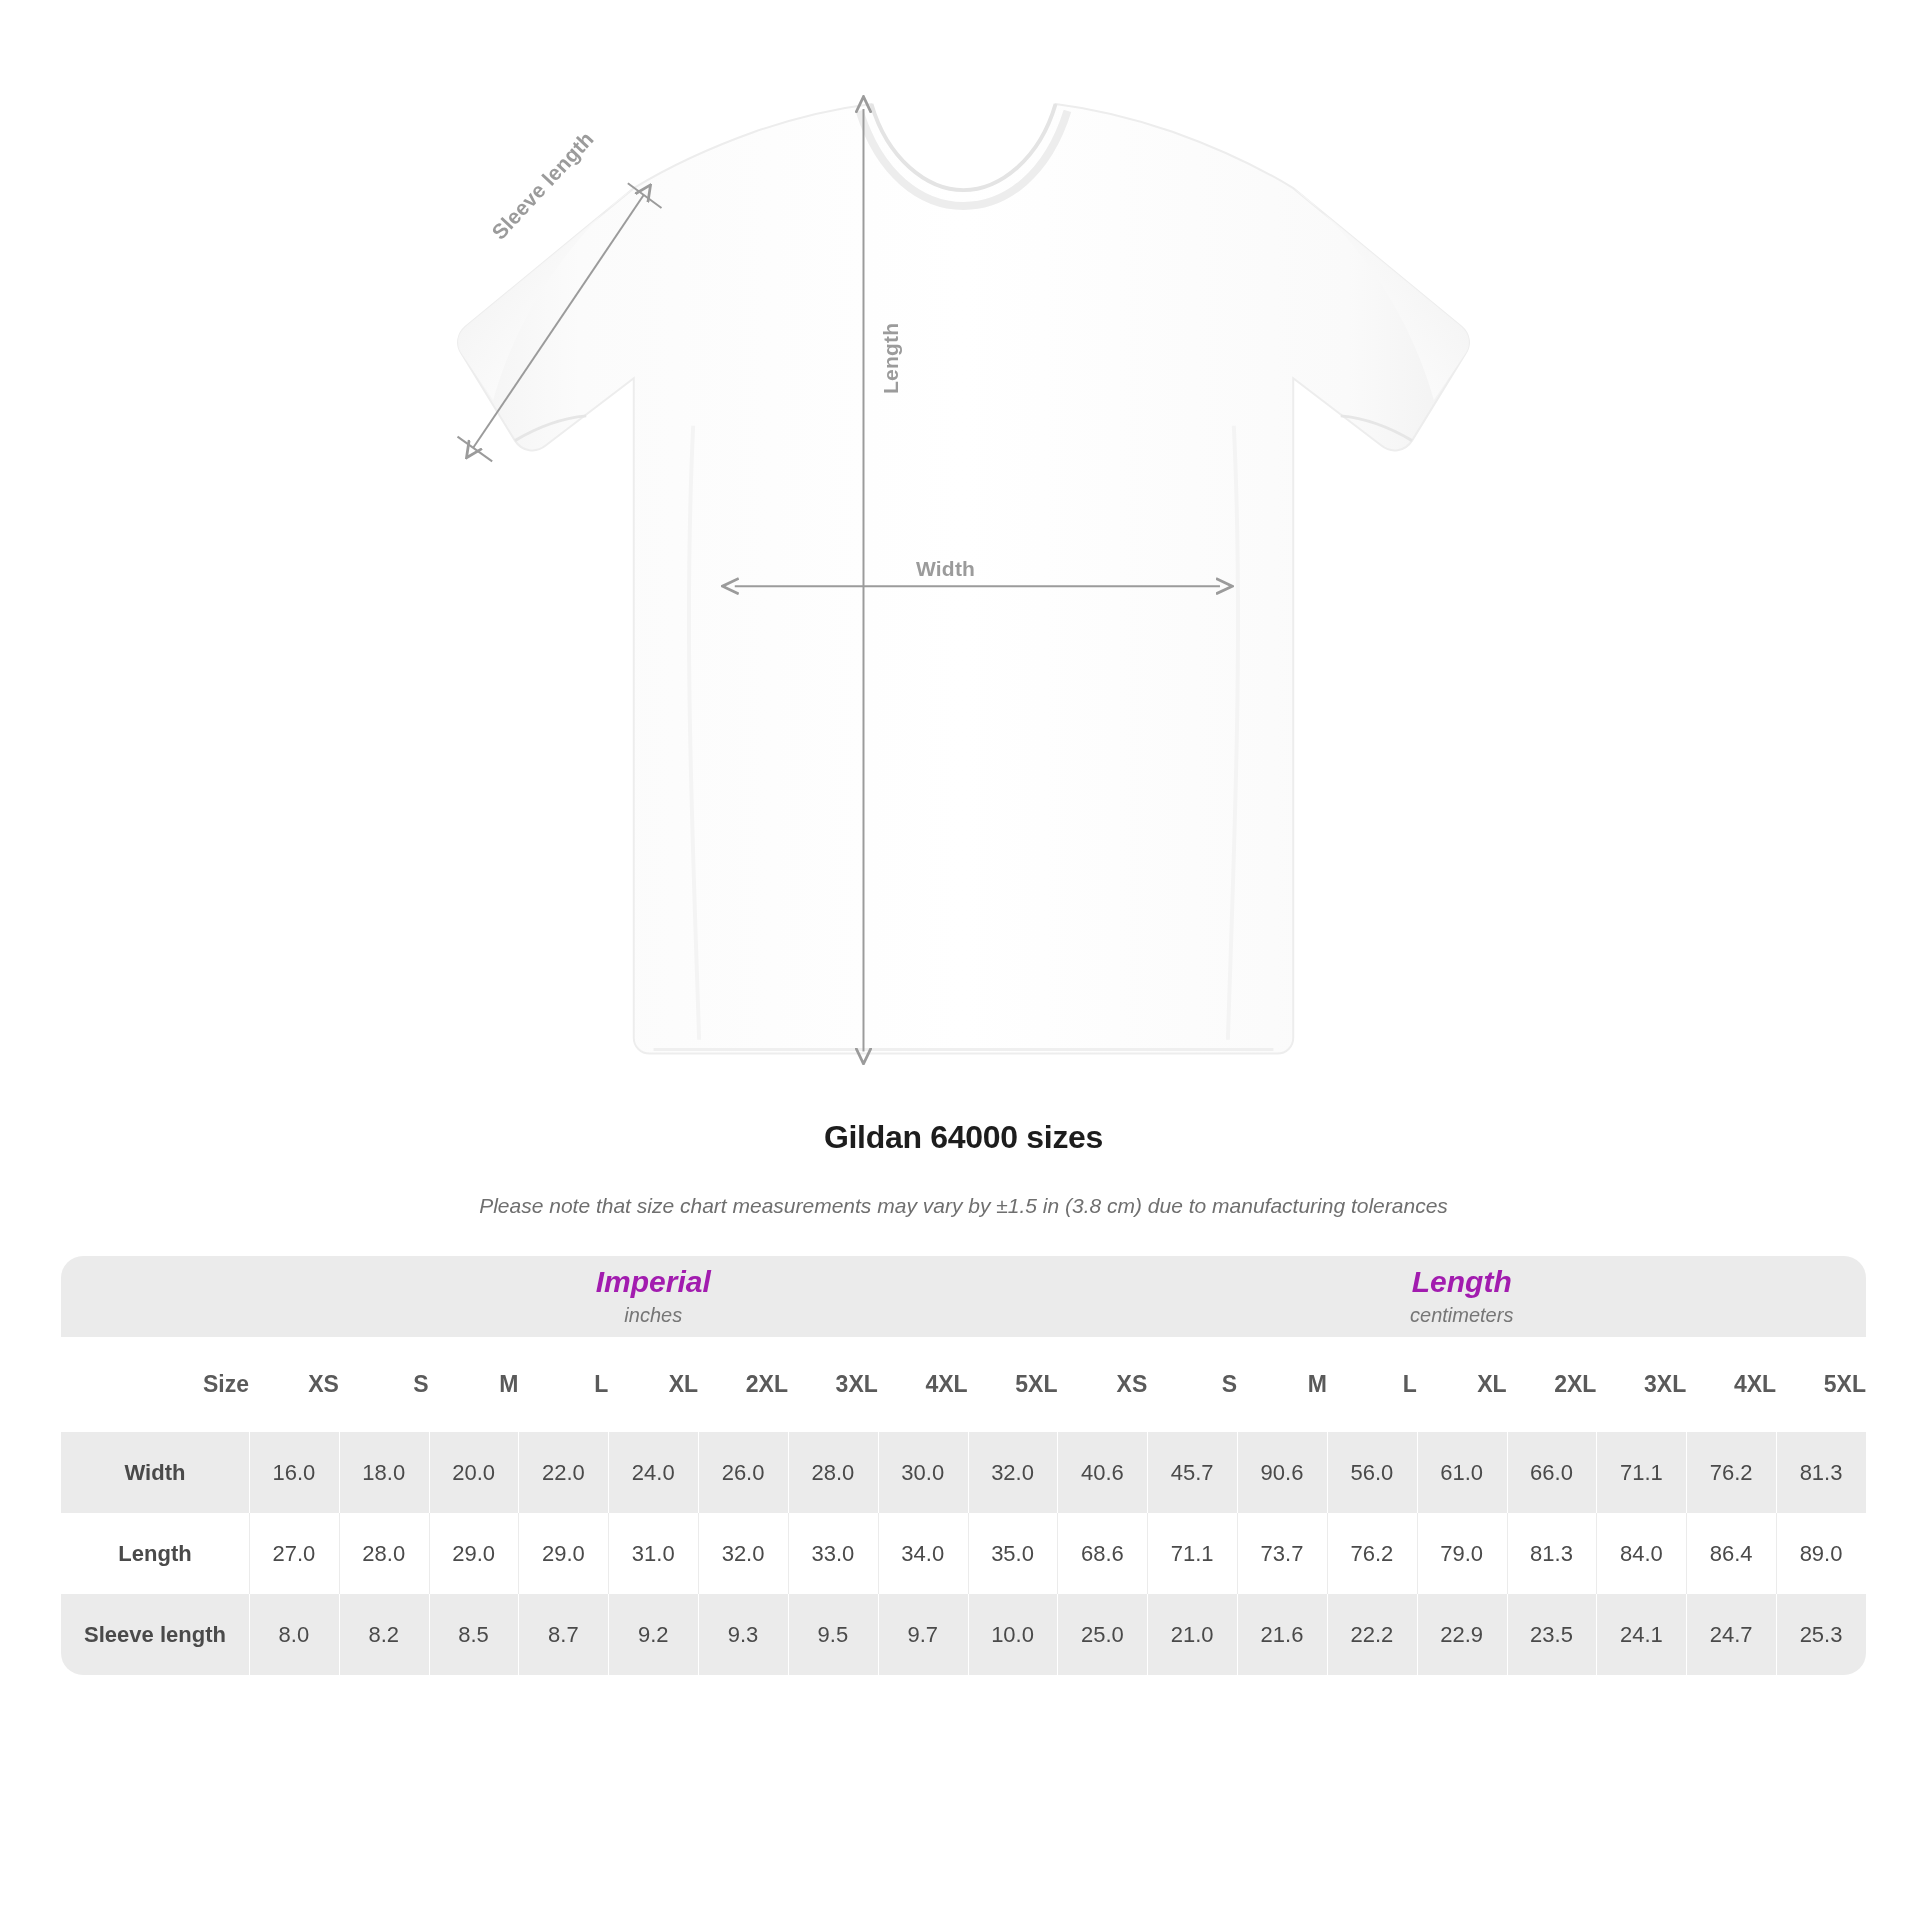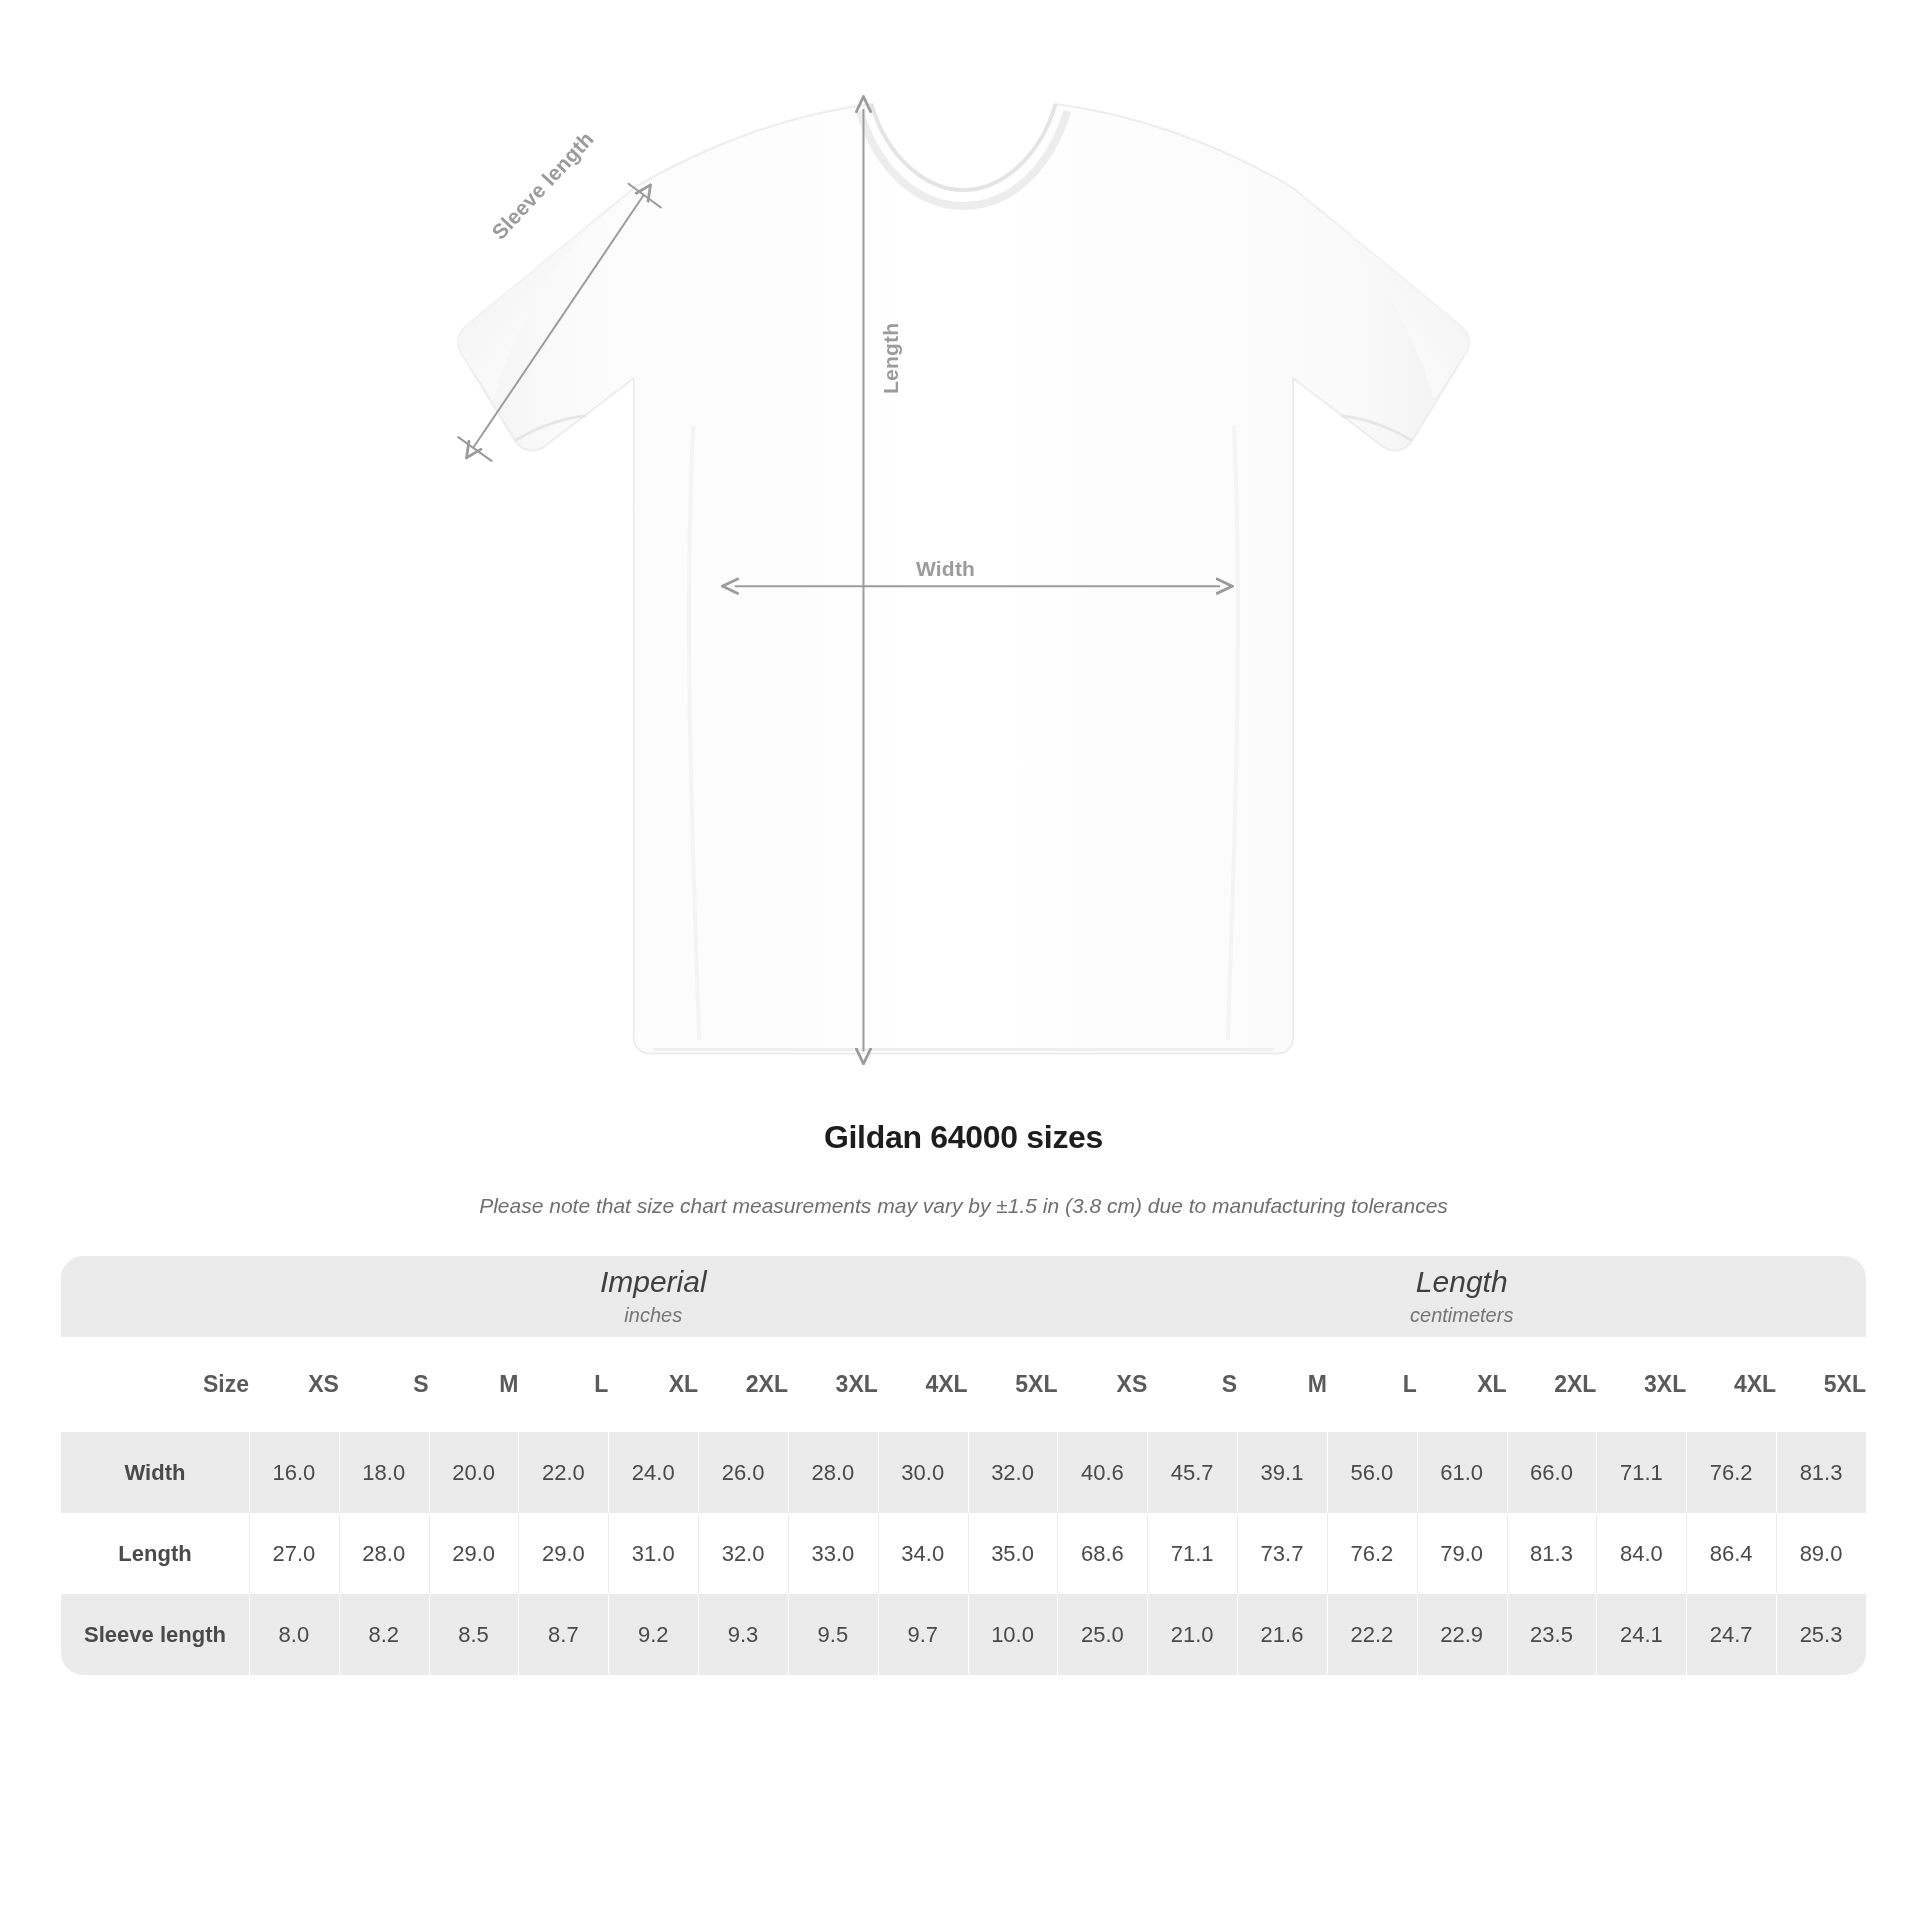--- a/index.html
+++ b/index.html
@@ -98,22 +98,22 @@
     padding: 0;
     height: 81px;
   }
   .unit-head td {
     background: #ebebeb;
     height: 129px;
   }
   .unit-name {
     font-size: 30px;
     font-style: italic;
-    font-weight: normal;
-    color: #404040;
+    font-weight: bold;
+    color: #a21caf;
     line-height: 1.25;
   }
   .unit-sub {
     font-size: 20px;
     font-style: italic;
     color: #767676;
     line-height: 1.45;
   }
   .corner-cell { background: #ebebeb; }
 
@@ -284,21 +284,21 @@
             <td class="val sep">18.0</td>
             <td class="val sep">20.0</td>
             <td class="val sep">22.0</td>
             <td class="val sep">24.0</td>
             <td class="val sep">26.0</td>
             <td class="val sep">28.0</td>
             <td class="val sep">30.0</td>
             <td class="val sep">32.0</td>
             <td class="val sep">40.6</td>
             <td class="val sep">45.7</td>
-            <td class="val sep">39.1</td>
+            <td class="val sep">90.6</td>
             <td class="val sep">56.0</td>
             <td class="val sep">61.0</td>
             <td class="val sep">66.0</td>
             <td class="val sep">71.1</td>
             <td class="val sep">76.2</td>
             <td class="val sep">81.3</td>
           </tr>
           <tr class="row-plain">
             <td class="rowhead first-col">Length</td>
             <td class="val sep">27.0</td>

